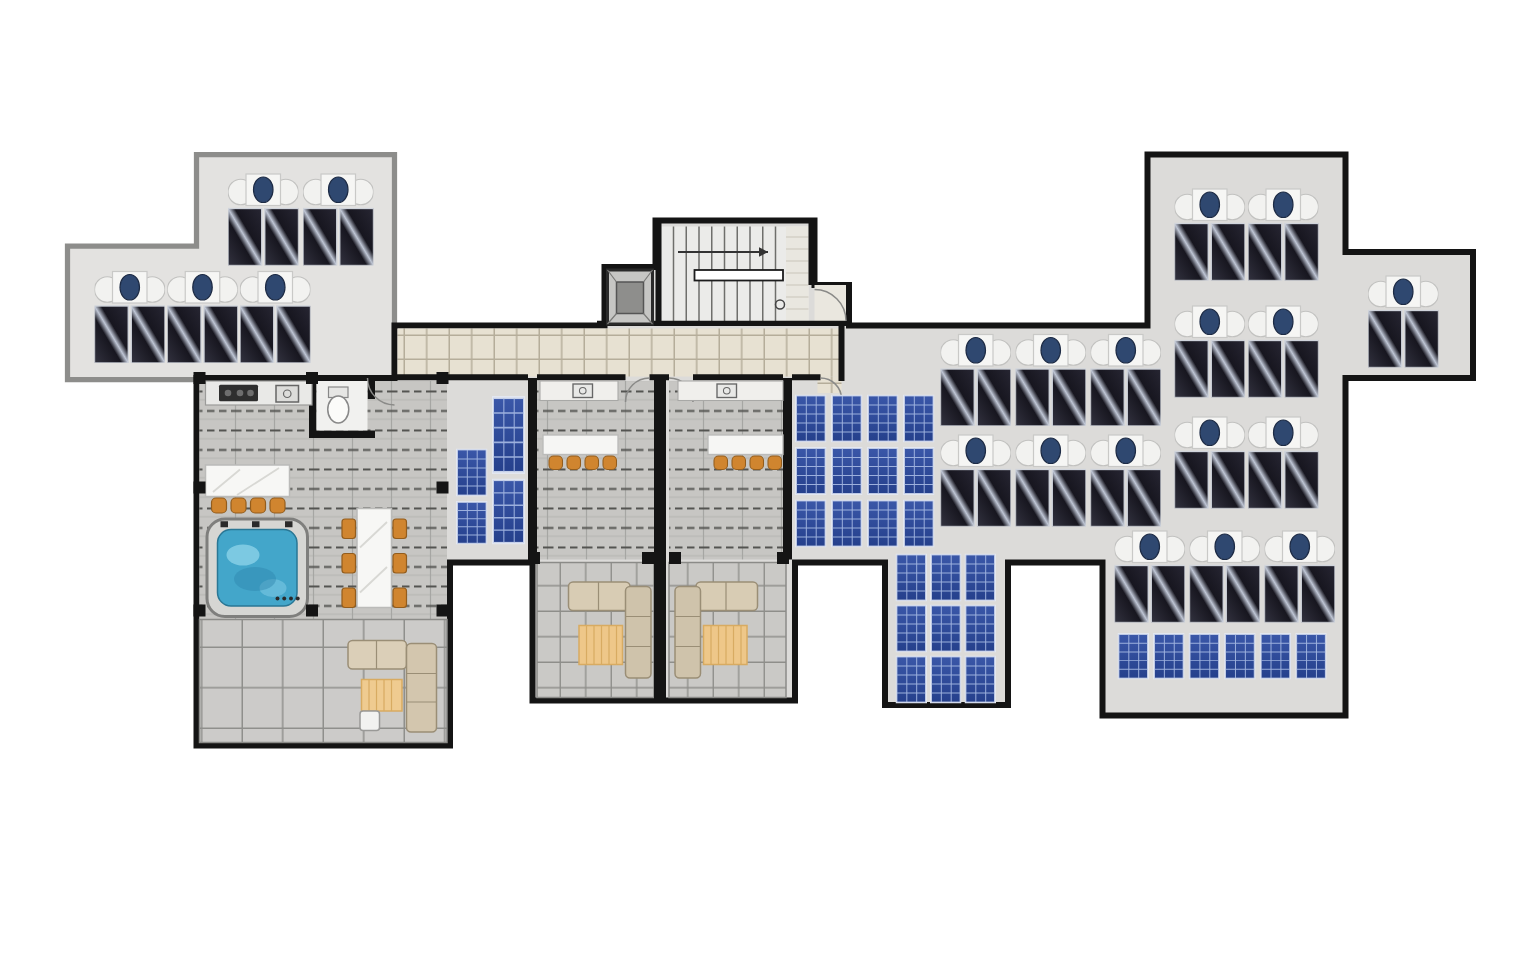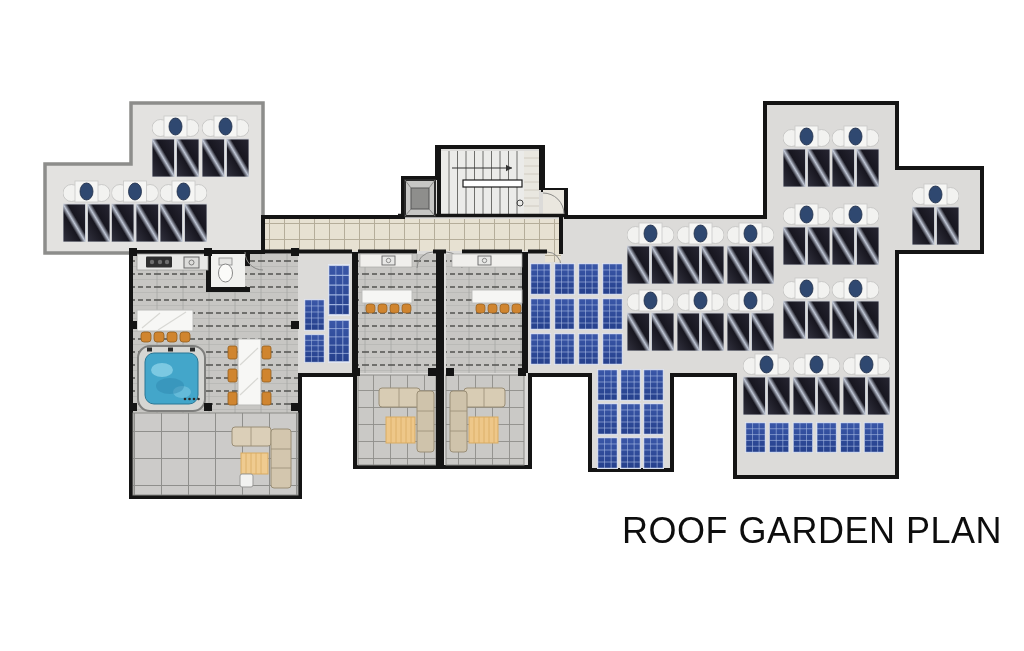--- a/index.html
+++ b/index.html
@@ -302,14 +302,13 @@
         <rect x="129" y="403" width="8" height="8" fill="#141414"></rect>
         <rect x="204" y="403" width="8" height="8" fill="#141414"></rect>
         <rect x="291" y="403" width="8" height="8" fill="#141414"></rect>
         <rect x="352" y="368" width="8" height="8" fill="#141414"></rect>
         <rect x="428" y="368" width="8" height="8" fill="#141414"></rect>
         <rect x="446" y="368" width="8" height="8" fill="#141414"></rect>
         <rect x="518" y="368" width="8" height="8" fill="#141414"></rect>
       </g>
 </svg>
 
-<div class="plan-title">ROOF GARDEN PLAN</div>
 </div>
 
 </body></html>

